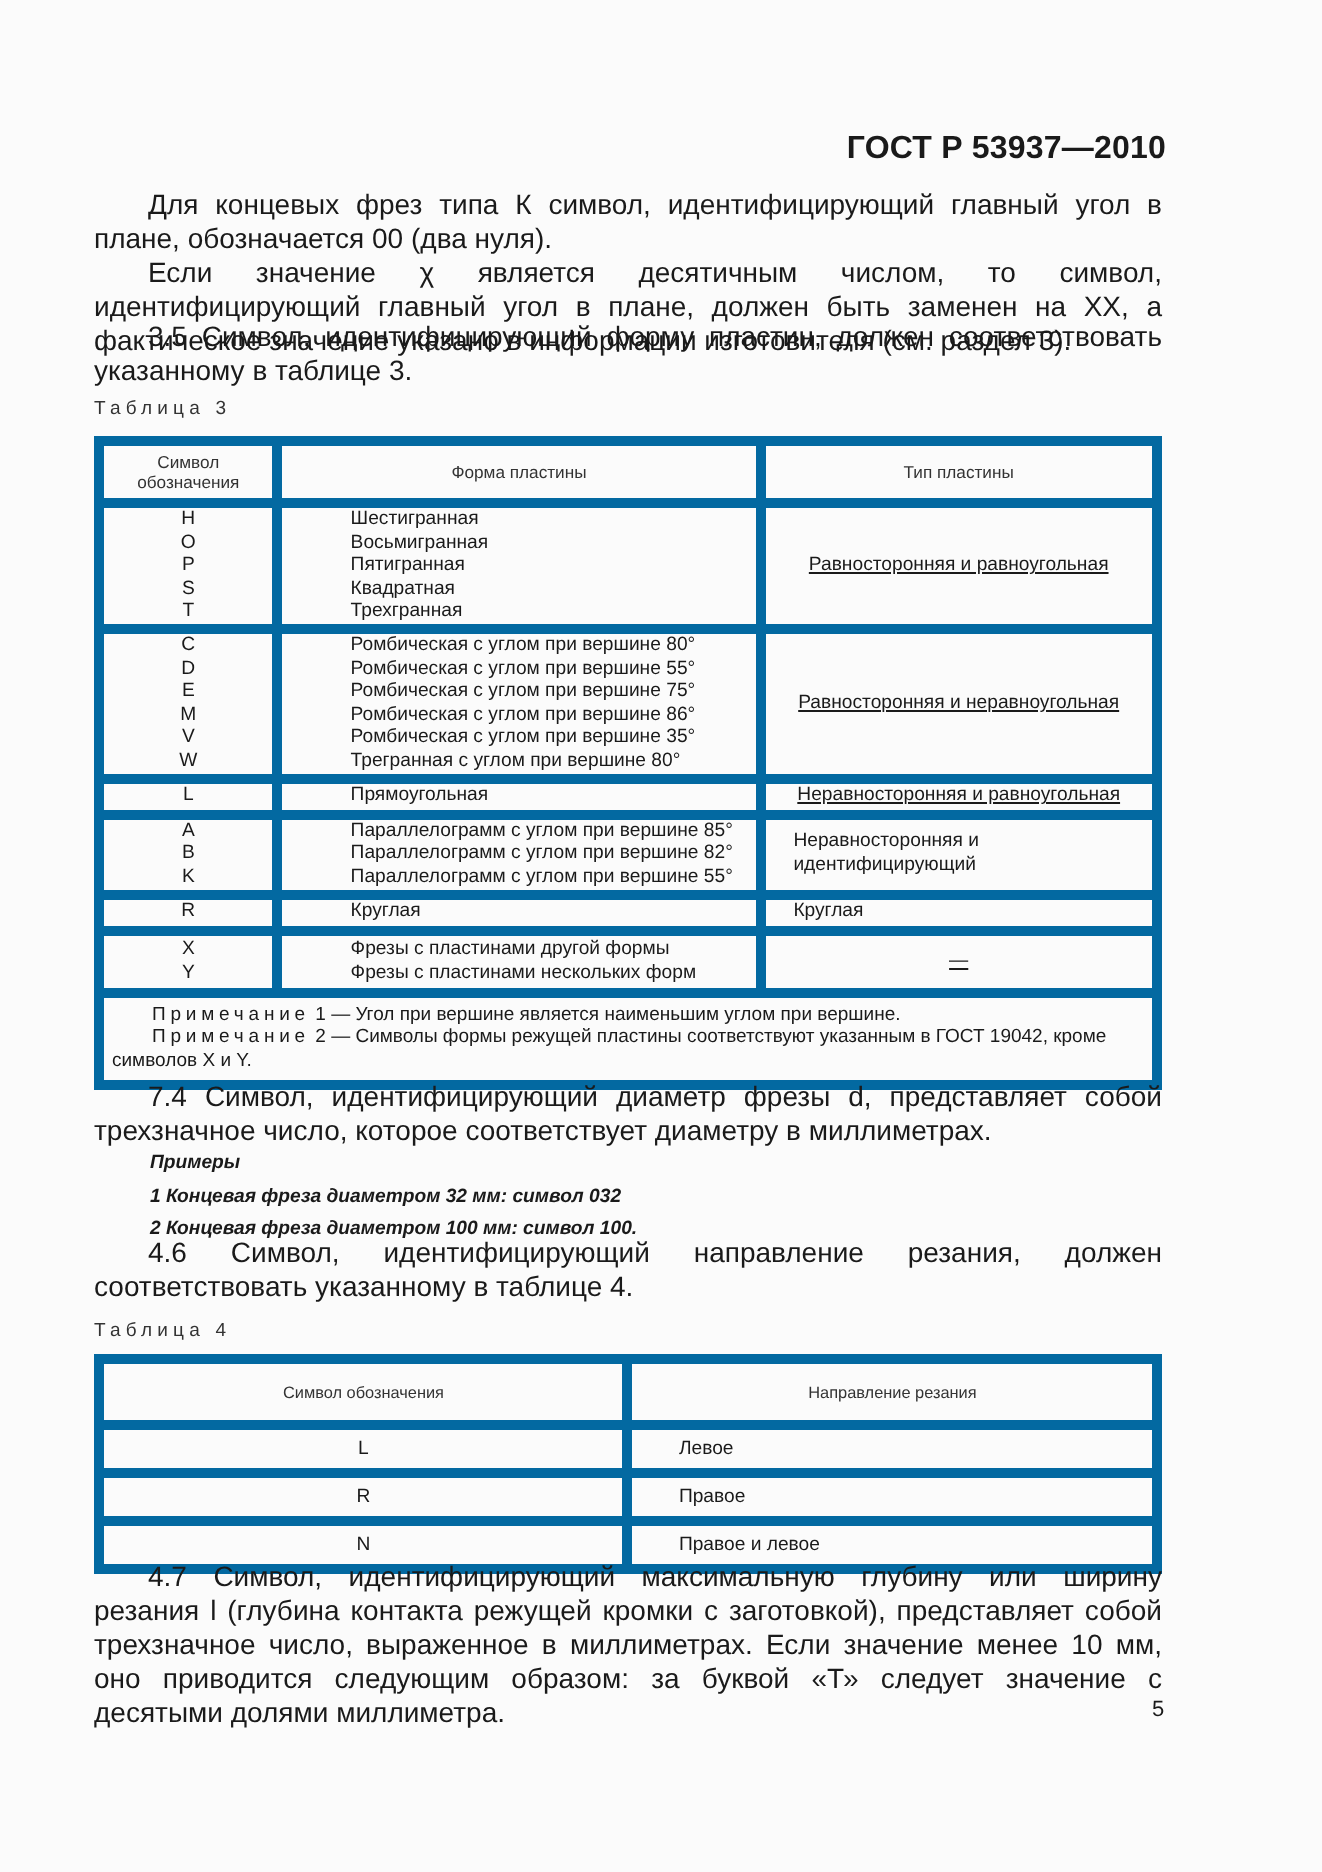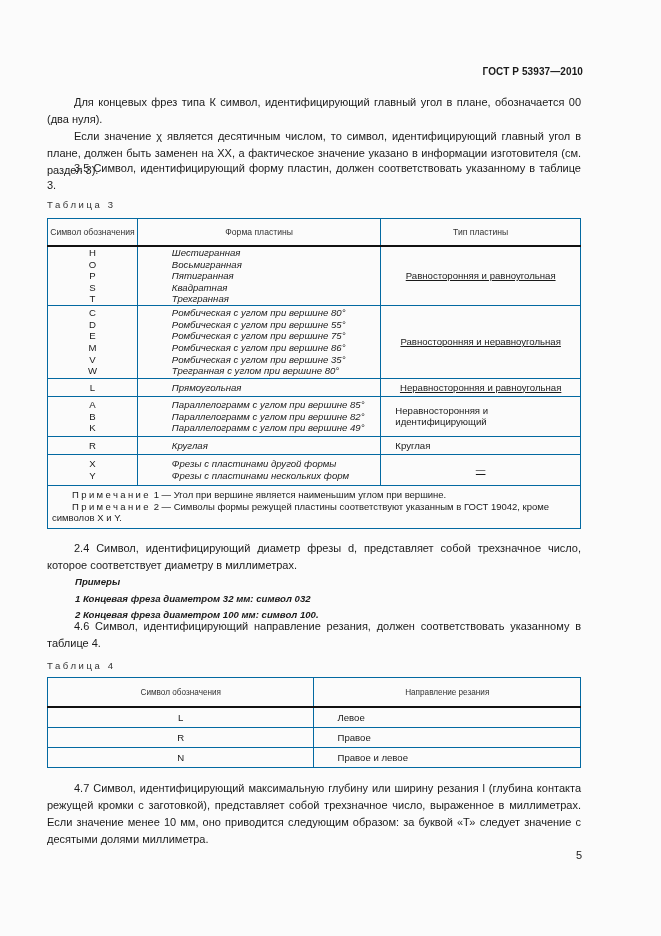--- a/index.html
+++ b/index.html
@@ -1,31 +1,31 @@
 <!DOCTYPE html>
 <html><head>
 <meta charset="utf-8">
 <style>
   html, body { margin:0; padding:0; }
   body {
     width:661px; height:936px; background:#fbfbfb; position:relative; overflow:hidden;
     font-family:"Liberation Sans", sans-serif; color:#1a1a1a;
   }
   .abs { position:absolute; }
-  .header-code { right:78px; top:66px; font-size:10px; font-weight:bold; letter-spacing:0.1px; }
-  .para { left:47px; width:534px; font-size:11px; line-height:17px; text-align:justify; }
+  .header-code { right:78px; top:66px; font-size:16px; font-weight:bold; letter-spacing:0.1px; }
+  .para { left:47px; width:534px; font-size:14px; line-height:17px; text-align:justify; }
   .indent { text-indent:27px; }
   .tcap { left:47px; font-size:9.5px; letter-spacing:2.6px; color:#333; }
   table { border-collapse:collapse; position:absolute; }
-  td, th { border:1px solid #0369a1; padding:0; vertical-align:middle; }
+  td, th { border:5px solid #0369a1; padding:0; vertical-align:middle; }
   .t3 { left:47px; top:218px; width:534px; font-size:9.6px; }
   .t3 th { font-weight:normal; font-size:8.6px; height:26px; color:#333; border-bottom:2px solid #111; }
   .t3 td { line-height:11.6px; }
   .sym { text-align:center; }
-  .form { padding-left:34px !important;font-style:italic; }
+  .form { padding-left:34px !important; }
   .typ { text-align:center;text-decoration:underline; }
   .typ-left { padding-left:14px !important; }
   .note-cell { padding:3px 4px 4px 4px !important; line-height:12.5px; font-size:9.5px; }
   .spaced { letter-spacing:2.4px; }
   .ex { left:75px; font-size:9.6px; font-weight:bold; font-style:italic; line-height:16px;text-align:center; }
   .t4 { left:47px; top:677px; width:534px; font-size:9.6px; }
   .t4 th { font-weight:normal; font-size:8.2px; height:28px; color:#333; border-bottom:2px solid #111; }
   .t4 td { height:19px; }
   .t4 .c2 { padding-left:23px; }
   .page-num { left:576px; top:849px; font-size:11px; }
@@ -87,21 +87,21 @@
       <td class="sym">L</td>
       <td class="form" style="padding-left:37px">Прямоугольная</td>
       <td class="typ">Неравносторонняя и равноугольная</td>
     </tr>
     <tr style="height:40px">
       <td class="sym" style="white-space:pre-line">A
 B
 K</td>
       <td class="form" style="white-space:pre-line">Параллелограмм с углом при вершине 85°
 Параллелограмм с углом при вершине 82°
-Параллелограмм с углом при вершине 49°</td>
+Параллелограмм с углом при вершине 55°</td>
       <td class="typ-left" style="padding-right:6px">Неравносторонняя и идентифицирующий</td>
     </tr>
     <tr style="height:18px">
       <td class="sym">R</td>
       <td class="form" style="padding-left:37px">Круглая</td>
       <td class="typ-left">Круглая</td>
     </tr>
     <tr style="height:31px">
       <td class="sym" style="white-space:pre-line">X
 Y</td>
@@ -111,21 +111,21 @@
     </tr>
     <tr>
       <td colspan="3" class="note-cell">
         <div style="text-indent:20px"><span class="spaced">Примечание</span> <span>1 — Угол при вершине является наименьшим углом при вершине.</span></div>
         <div style="text-indent:20px"><span class="spaced">Примечание</span> <span>2 — Символы формы режущей пластины соответствуют указанным в ГОСТ 19042, кроме символов X и Y.</span></div>
       </td>
     </tr>
   </tbody>
 </table>
 
-<div class="abs para indent" style="top:540px;">2.4 Символ, идентифицирующий диаметр фрезы d, представляет собой трехзначное число, которое соответствует диаметру в миллиметрах.</div>
+<div class="abs para indent" style="top:540px;">7.4 Символ, идентифицирующий диаметр фрезы d, представляет собой трехзначное число, которое соответствует диаметру в миллиметрах.</div>
 
 <div class="abs ex" style="top:574px;">Примеры</div>
 <div class="abs ex" style="top:591px;">1  Концевая фреза диаметром 32 мм: символ 032</div>
 <div class="abs ex" style="top:607px;">2  Концевая фреза диаметром 100 мм: символ 100.</div>
 
 <div class="abs para indent" style="top:618px;">4.6 Символ, идентифицирующий направление резания, должен соответствовать указанному в таблице 4.</div>
 
 <div class="abs tcap" style="top:660px;">Таблица 4</div>
 
 <table class="t4">

